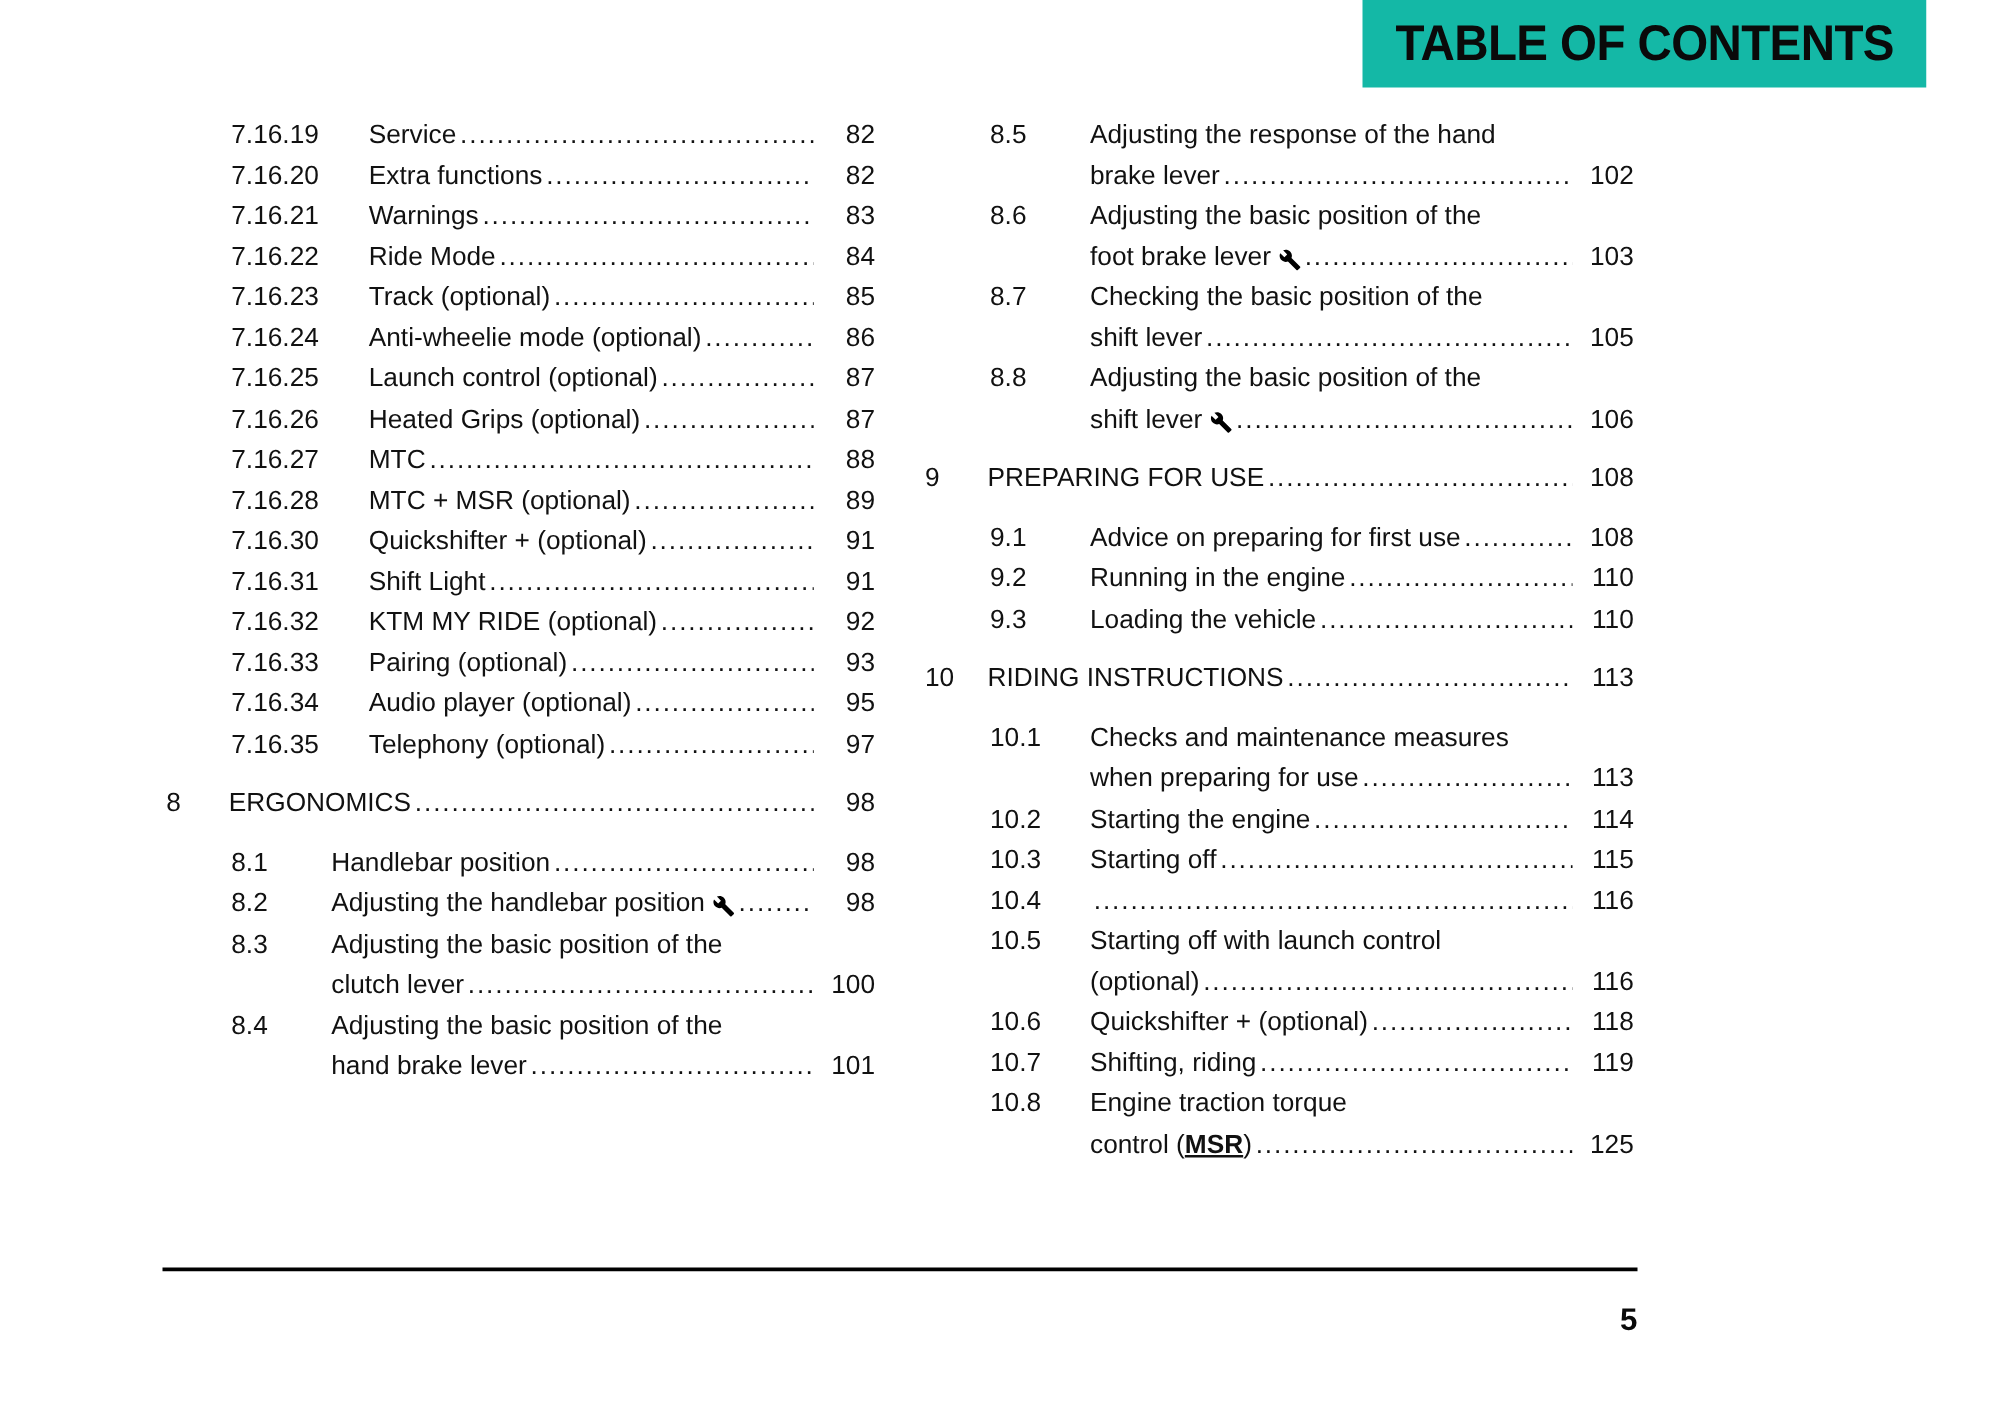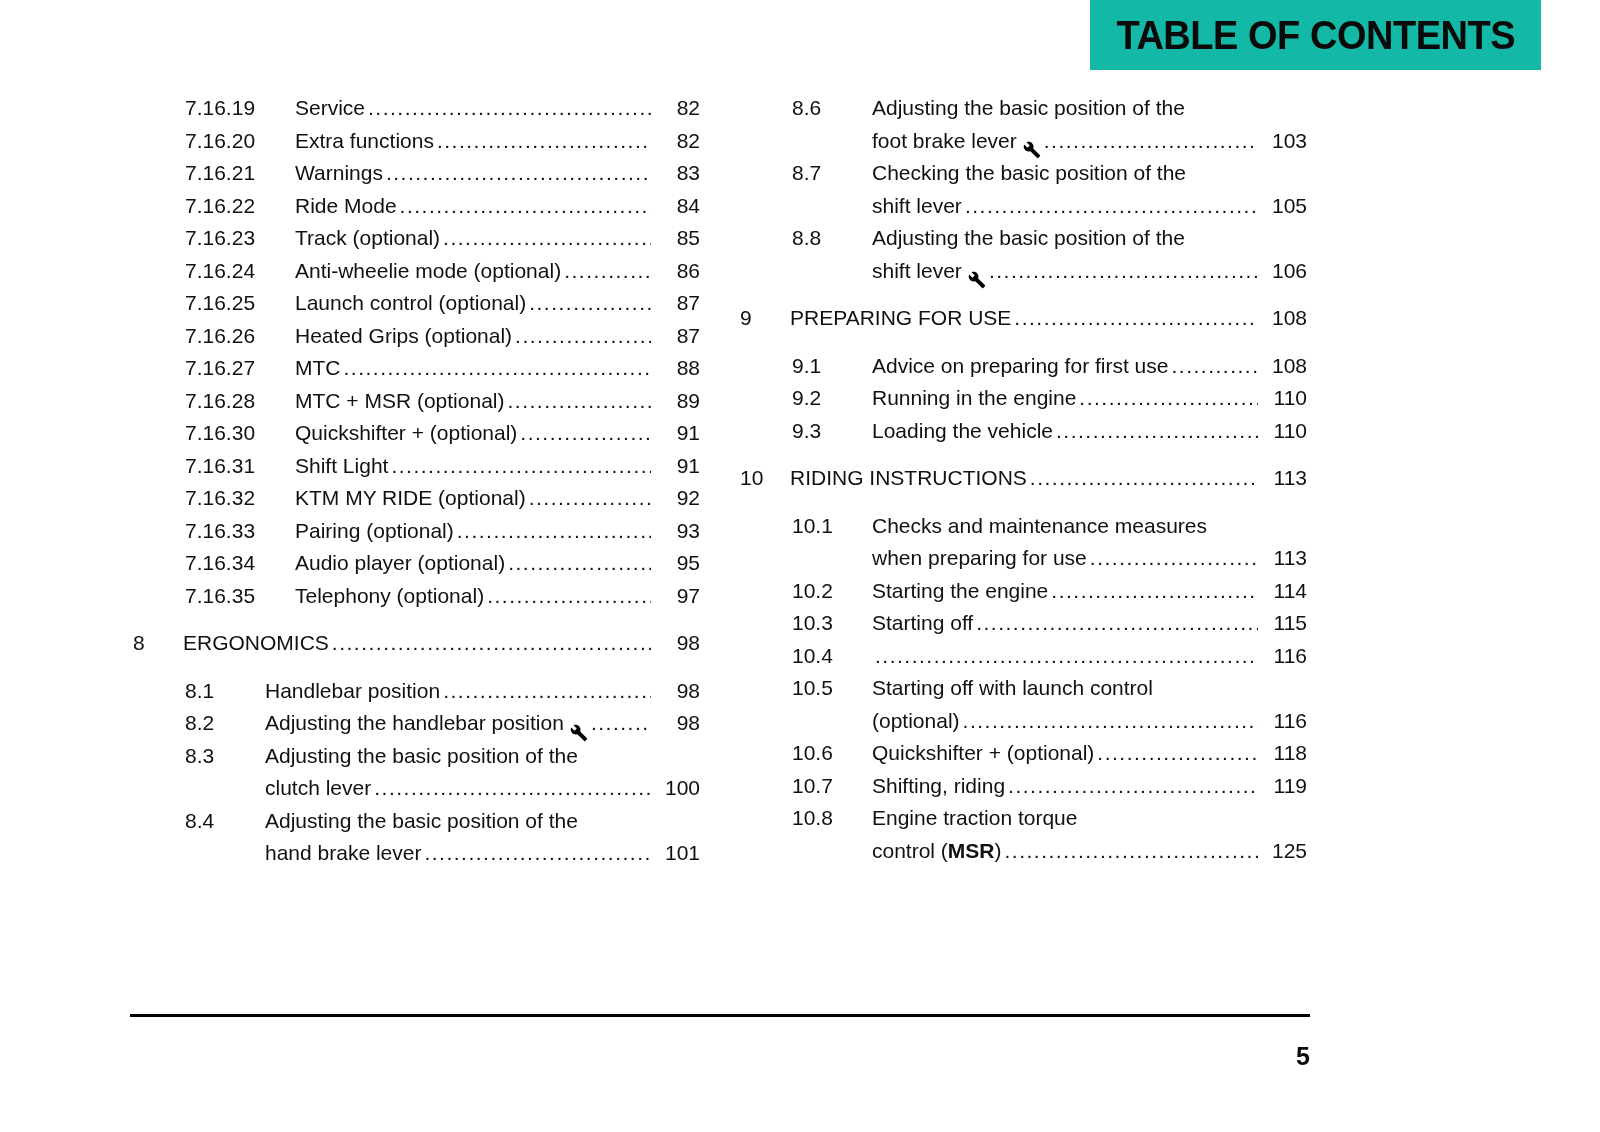--- a/index.html
+++ b/index.html
@@ -20,29 +20,29 @@
   }
   .header-title {
     font-weight: bold; font-size: 40px; letter-spacing: -0.5px;
     color: #0a0a0a; transform: scaleX(0.95); white-space: nowrap;
   }
   .col { position: absolute; top: 92px; width: 567px; font-size: 21px; }
   .col-left  { left: 133px; }
   .col-right { left: 740px; }
   .entry.chapter { margin: 15px 0; }
   .row {
-    display: flex; align-items: flex-end;
+    display: flex; align-items: center;
     line-height: 32.5px; white-space: nowrap;
   }
   .num { flex: none; }
   .chapter .num { width: 50px; }
   .section .num { margin-left: 52px; width: 80px; }
   .section .num.num-wide { width: 110px; }
   .txt { flex: none; }
-  .txt b { font-weight: bold; }
+  .txt b { font-weight: bold; text-decoration: underline; }
   .dots {
     flex: 1 1 auto; overflow: hidden; min-width: 10px;
     margin-left: 3px; margin-right: 3px;
   }
   .dots::after {
     content: "........................................................................................................................................................................";
     letter-spacing: 1.5px;
   }
   .page { flex: none; width: 46px; text-align: right; }
   .wrench { flex: none; margin-left: 6px; transform: translateY(2px); }
@@ -244,20 +244,32 @@
           <span class="num"></span>
           <span class="txt">hand brake lever</span>
           <span class="dots"></span>
           <span class="page">101</span>
         </div>
       </div>
     </div>
   <div class="col col-right">
       <div class="entry section">
         <div class="row">
+          <span class="num">8.5</span>
+          <span class="txt">Adjusting the response of the hand</span>
+        </div>
+        <div class="row">
+          <span class="num"></span>
+          <span class="txt">brake lever</span>
+          <span class="dots"></span>
+          <span class="page">102</span>
+        </div>
+      </div>
+      <div class="entry section">
+        <div class="row">
           <span class="num">8.6</span>
           <span class="txt">Adjusting the basic position of the</span>
         </div>
         <div class="row">
           <span class="num"></span>
           <span class="txt">foot brake lever</span>
           <span class="wrench">
             <svg width="18" height="18" viewBox="0 0 24 24">
               <path fill="#000" d="M22.7 19l-9.1-9.1c.9-2.3.4-5-1.5-6.9-2-2-5-2.4-7.4-1.3L9 6 6 9 1.6 4.7C.4 7.1.9 10.1 2.9 12.1c1.9 1.9 4.6 2.4 6.9 1.5l9.1 9.1c.4.4 1 .4 1.4 0l2.3-2.3c.5-.4.5-1.1.1-1.4z"></path>
             </svg>

